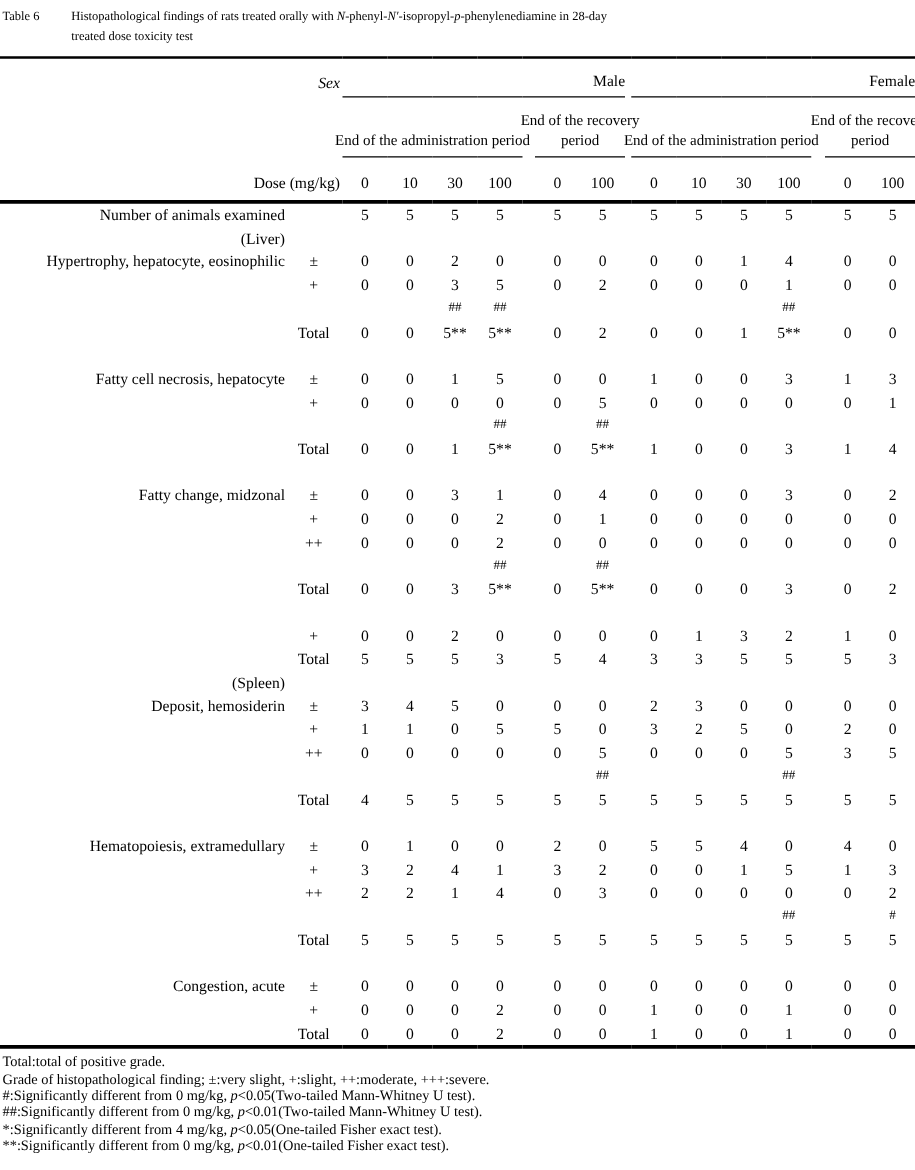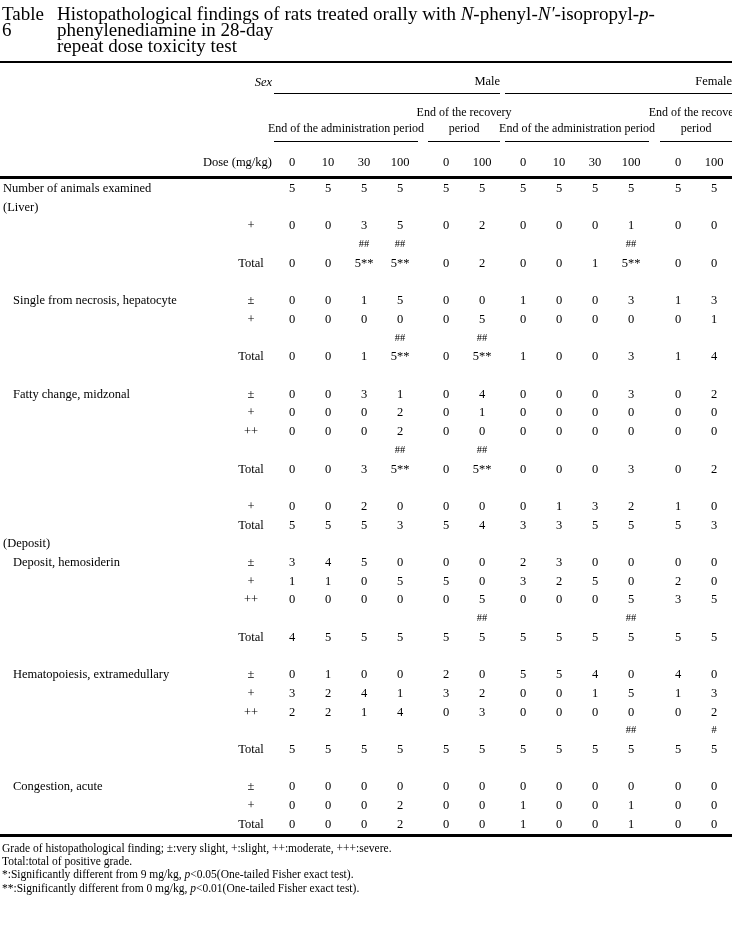--- a/index.html
+++ b/index.html
@@ -1,20 +1,20 @@
 <!DOCTYPE html>
 <html><head>
 <meta charset="utf-8">
 <style>
   html,body{margin:0;padding:0;background:#fff;color:#000;}
   body{width:732px;font-family:"Liberation Serif","DejaVu Serif",serif;}
   .page{width:732px;padding-top:6px;}
 
   
-  .title{display:flex;font-size:19px;line-height:16px;padding-left:2px;margin-bottom:7px;}
+  .title{display:flex;font-size:10px;line-height:16px;padding-left:2px;margin-bottom:7px;}
   .title-label{width:55px;flex:none;}
   .title-text{flex:1;}
 
   
   table.paper-table{table-layout:fixed;border-collapse:collapse;width:732px;
     border-top:2px solid #000;border-bottom:3px solid #000;font-size:12.5px;}
   td{padding:0;overflow:visible;}
 
   .sex-row td{height:26px;vertical-align:bottom;padding-bottom:4px;}
   .sex-cell{text-align:right;padding-right:2px;font-style:italic;}
@@ -25,39 +25,39 @@
   .sub-inner{position:absolute;bottom:5px;left:50%;transform:translateX(-50%);
     text-align:center;line-height:15.5px;font-size:12px;}
   .sub-inner.admin{width:160px;}
   .sub-inner.rec{width:100px;}
 
   .dose-row td{height:28px;vertical-align:bottom;padding-bottom:6px;border-bottom:3px solid #000;}
   .dose-lbl{text-align:right;padding-right:2px;}
 
   tbody td{height:18.7px;line-height:18.7px;vertical-align:middle;}
   .val{text-align:center;}
-  .lbl{text-align:left;padding-left:3px;white-space:nowrap;}
+  .lbl{text-align:right;padding-left:3px;white-space:nowrap;}
   .lbl.ind{padding-left:13px;}
   .grade{text-align:center;}
   .marks{font-size:10.5px;line-height:18.7px;}
 
   
   .footnotes{padding-left:2px;margin-top:5px;font-size:11.5px;line-height:13.4px;}
   .it{font-style:italic;}
 </style>
 </head>
 <body>
 
 <div class="page">
 
   <div class="title">
     <div class="title-label">Table 6</div>
     <div class="title-text">
       <div><span>Histopathological findings of rats treated orally with </span><span class="it">N</span><span>-phenyl-</span><span class="it">N′</span><span>-isopropyl-</span><span class="it">p</span><span>-phenylenediamine in 28-day</span></div>
-      <div>repeat dose toxicity test</div>
+      <div>treated dose toxicity test</div>
     </div>
   </div>
 
   <table class="paper-table">
     <colgroup>
       <col style="width:228px">
         <col style="width:46px">
       <col style="width:36px">
         <col style="width:36px">
         <col style="width:36px">
@@ -152,20 +152,39 @@
           <td class="gap"></td>
           <td class="val"></td>
           <td class="val"></td>
           <td class="val"></td>
           <td class="val"></td>
           <td class="gap"></td>
           <td class="val"></td>
           <td class="val"></td>
         </tr>
         <tr>
+          <td class="lbl ind">Hypertrophy, hepatocyte, eosinophilic</td>
+          <td class="grade">±</td>
+          <td class="val">0</td>
+          <td class="val">0</td>
+          <td class="val">2</td>
+          <td class="val">0</td>
+          <td class="gap"></td>
+          <td class="val">0</td>
+          <td class="val">0</td>
+          <td class="gap"></td>
+          <td class="val">0</td>
+          <td class="val">0</td>
+          <td class="val">1</td>
+          <td class="val">4</td>
+          <td class="gap"></td>
+          <td class="val">0</td>
+          <td class="val">0</td>
+        </tr>
+        <tr>
           <td class="lbl"></td>
           <td class="grade">+</td>
           <td class="val">0</td>
           <td class="val">0</td>
           <td class="val">3</td>
           <td class="val">5</td>
           <td class="gap"></td>
           <td class="val">0</td>
           <td class="val">2</td>
           <td class="gap"></td>
@@ -212,21 +231,21 @@
           <td class="val">1</td>
           <td class="val">5**</td>
           <td class="gap"></td>
           <td class="val">0</td>
           <td class="val">0</td>
         </tr>
         <tr>
           <td colspan="17"></td>
         </tr>
         <tr>
-          <td class="lbl ind">Single from necrosis, hepatocyte</td>
+          <td class="lbl ind">Fatty cell necrosis, hepatocyte</td>
           <td class="grade">±</td>
           <td class="val">0</td>
           <td class="val">0</td>
           <td class="val">1</td>
           <td class="val">5</td>
           <td class="gap"></td>
           <td class="val">0</td>
           <td class="val">0</td>
           <td class="gap"></td>
           <td class="val">1</td>
@@ -427,21 +446,21 @@
           <td class="gap"></td>
           <td class="val">3</td>
           <td class="val">3</td>
           <td class="val">5</td>
           <td class="val">5</td>
           <td class="gap"></td>
           <td class="val">5</td>
           <td class="val">3</td>
         </tr>
         <tr>
-          <td class="lbl">(Deposit)</td>
+          <td class="lbl">(Spleen)</td>
           <td class="grade"></td>
           <td class="val"></td>
           <td class="val"></td>
           <td class="val"></td>
           <td class="val"></td>
           <td class="gap"></td>
           <td class="val"></td>
           <td class="val"></td>
           <td class="gap"></td>
           <td class="val"></td>
@@ -702,19 +721,21 @@
           <td class="val">0</td>
           <td class="val">1</td>
           <td class="gap"></td>
           <td class="val">0</td>
           <td class="val">0</td>
         </tr>
       </tbody>
   </table>
 
   <div class="footnotes" id="footnotes">
+      <div class="fn-line"><span>Total:total of positive grade.</span></div>
       <div class="fn-line"><span>Grade of histopathological finding; ±:very slight, +:slight, ++:moderate, +++:severe.</span></div>
-      <div class="fn-line"><span>Total:total of positive grade.</span></div>
-      <div class="fn-line"><span>*:Significantly different from 9 mg/kg, </span><span class="it">p</span><span>&lt;0.05(One-tailed Fisher exact test).</span></div>
+      <div class="fn-line"><span>#:Significantly different from 0 mg/kg, </span><span class="it">p</span><span>&lt;0.05(Two-tailed Mann-Whitney U test).</span></div>
+      <div class="fn-line"><span>##:Significantly different from 0 mg/kg, </span><span class="it">p</span><span>&lt;0.01(Two-tailed Mann-Whitney U test).</span></div>
+      <div class="fn-line"><span>*:Significantly different from 4 mg/kg, </span><span class="it">p</span><span>&lt;0.05(One-tailed Fisher exact test).</span></div>
       <div class="fn-line"><span>**:Significantly different from 0 mg/kg, </span><span class="it">p</span><span>&lt;0.01(One-tailed Fisher exact test).</span></div>
     </div>
 
 </div>
 
 </body></html>

